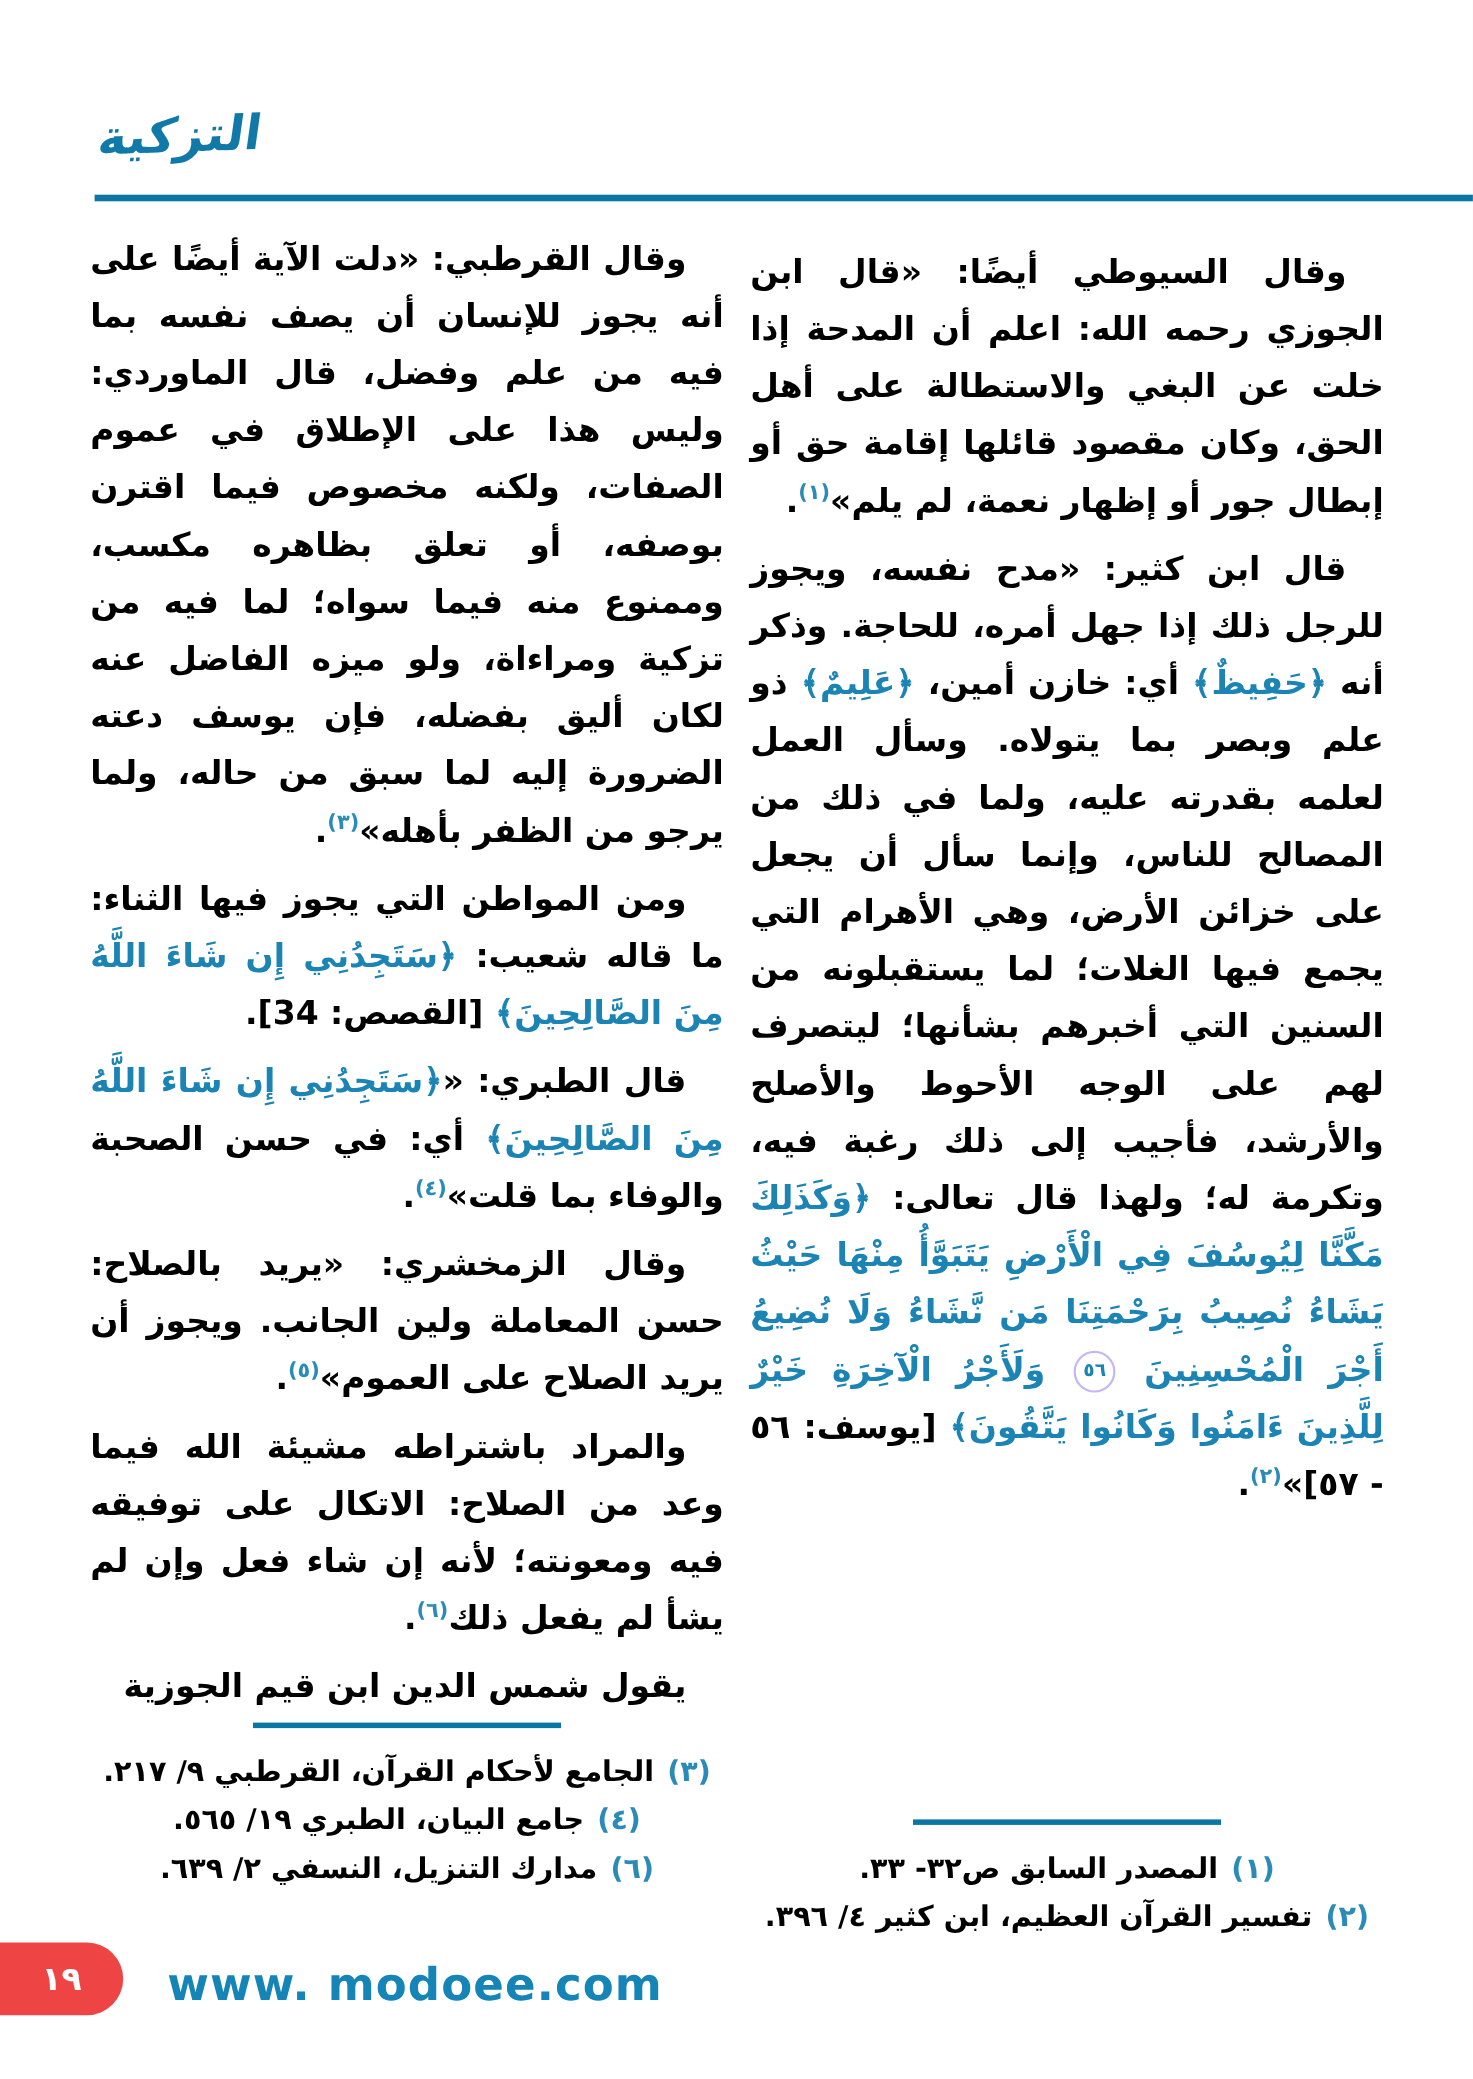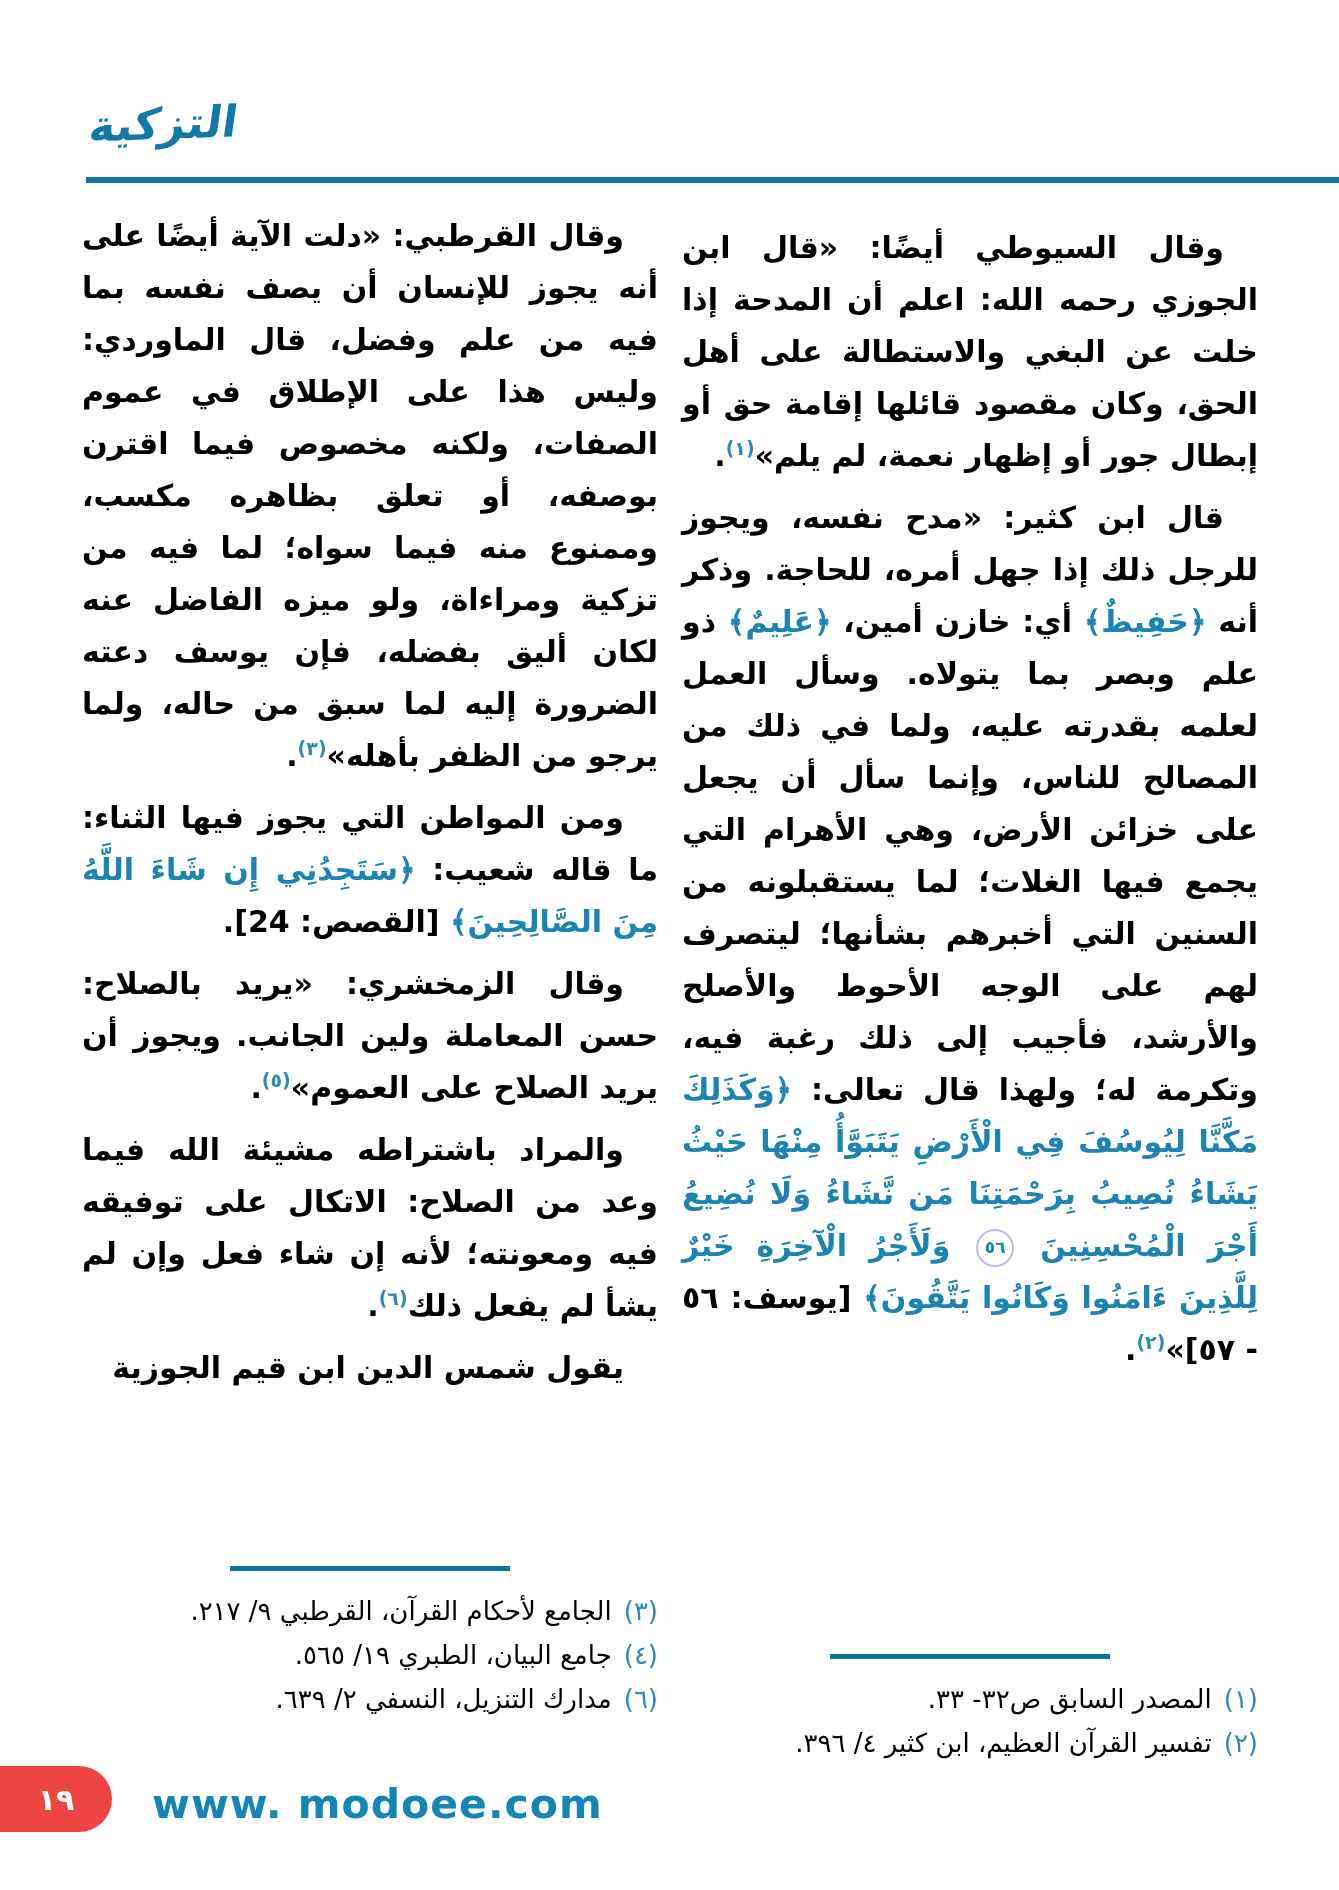--- a/index.html
+++ b/index.html
@@ -44,22 +44,22 @@
     width:34px;height:34px;line-height:32px;
     font-size:17px;text-align:center;text-indent:0;
     vertical-align:middle;margin:0 4px;
   }
   
   .fn-block{position:absolute;width:576px;right:0;}
   .col-right .fn-block{top:1432px;}
   .col-left .fn-block{top:1356px;}
   .fn-rule{width:280px;height:5px;background:#0b76a3;margin:0 auto 18px auto;}
   .fn-item{
-    font-size:26px;line-height:44px;font-weight:400;color:#000;
-    text-align:right;padding-right:70px;text-indent:-70px;
+    font-size:26px;line-height:44px;font-weight:700;color:#000;
+    text-align:center;padding-right:70px;text-indent:-70px;
   }
   .fn-num{color:#2a8ab8;margin-left:12px;}
   .fn-text{color:#000;}
   
   .page-badge{
     position:absolute;left:0;top:1766px;
     width:112px;height:66px;
     background:#ef4444;color:#ffffff;
     border-radius:0 33px 33px 0;
     display:flex;align-items:center;justify-content:center;
@@ -91,21 +91,22 @@
       <div class="fn-list">
           <div class="fn-item"><span class="fn-num">(١)</span><span class="fn-text">المصدر السابق ص٣٢- ٣٣.</span></div>
           <div class="fn-item"><span class="fn-num">(٢)</span><span class="fn-text">تفسير القرآن العظيم، ابن كثير ٤/ ٣٩٦.</span></div>
         </div>
     </div>
   </section>
 
   <section class="col col-left">
     <div class="col-body">
         <p class="para"><span class="seg-text">وقال القرطبي: «دلت الآية أيضًا على أنه يجوز للإنسان أن يصف نفسه بما فيه من علم وفضل، قال الماوردي: وليس هذا على الإطلاق في عموم الصفات، ولكنه مخصوص فيما اقترن بوصفه، أو تعلق بظاهره مكسب، وممنوع منه فيما سواه؛ لما فيه من تزكية ومراءاة، ولو ميزه الفاضل عنه لكان أليق بفضله، فإن يوسف دعته الضرورة إليه لما سبق من حاله، ولما يرجو من الظفر بأهله»</span><span class="seg-fn">(٣)</span><span class="seg-text">.</span></p>
-        <p class="para"><span class="seg-text">ومن المواطن التي يجوز فيها الثناء: ما قاله شعيب: </span><span class="seg-quran">﴿سَتَجِدُنِي إِن شَاءَ اللَّهُ مِنَ الصَّالِحِينَ﴾</span><span class="seg-text"> [القصص: 24].</span></p>
+        <p class="para"><span class="seg-text">ومن المواطن التي يجوز فيها الثناء: ما قاله شعيب: </span><span class="seg-quran">﴿سَتَجِدُنِي إِن شَاءَ اللَّهُ مِنَ الصَّالِحِينَ﴾</span><span class="seg-text"> [القصص: 34].</span></p>
+        <p class="para"><span class="seg-text">قال الطبري: «</span><span class="seg-quran">﴿سَتَجِدُنِي إِن شَاءَ اللَّهُ مِنَ الصَّالِحِينَ﴾</span><span class="seg-text"> أي: في حسن الصحبة والوفاء بما قلت»</span><span class="seg-fn">(٤)</span><span class="seg-text">.</span></p>
         <p class="para"><span class="seg-text">وقال الزمخشري: «يريد بالصلاح: حسن المعاملة ولين الجانب. ويجوز أن يريد الصلاح على العموم»</span><span class="seg-fn">(٥)</span><span class="seg-text">.</span></p>
         <p class="para"><span class="seg-text">والمراد باشتراطه مشيئة الله فيما وعد من الصلاح: الاتكال على توفيقه فيه ومعونته؛ لأنه إن شاء فعل وإن لم يشأ لم يفعل ذلك</span><span class="seg-fn">(٦)</span><span class="seg-text">.</span></p>
         <p class="para"><span class="seg-text">يقول شمس الدين ابن قيم الجوزية</span></p>
       </div>
     <div class="fn-block">
       <div class="fn-rule"></div>
       <div class="fn-list">
           <div class="fn-item"><span class="fn-num">(٣)</span><span class="fn-text">الجامع لأحكام القرآن، القرطبي ٩/ ٢١٧.</span></div>
           <div class="fn-item"><span class="fn-num">(٤)</span><span class="fn-text">جامع البيان، الطبري ١٩/ ٥٦٥.</span></div>
           <div class="fn-item"><span class="fn-num">(٦)</span><span class="fn-text">مدارك التنزيل، النسفي ٢/ ٦٣٩.</span></div>

